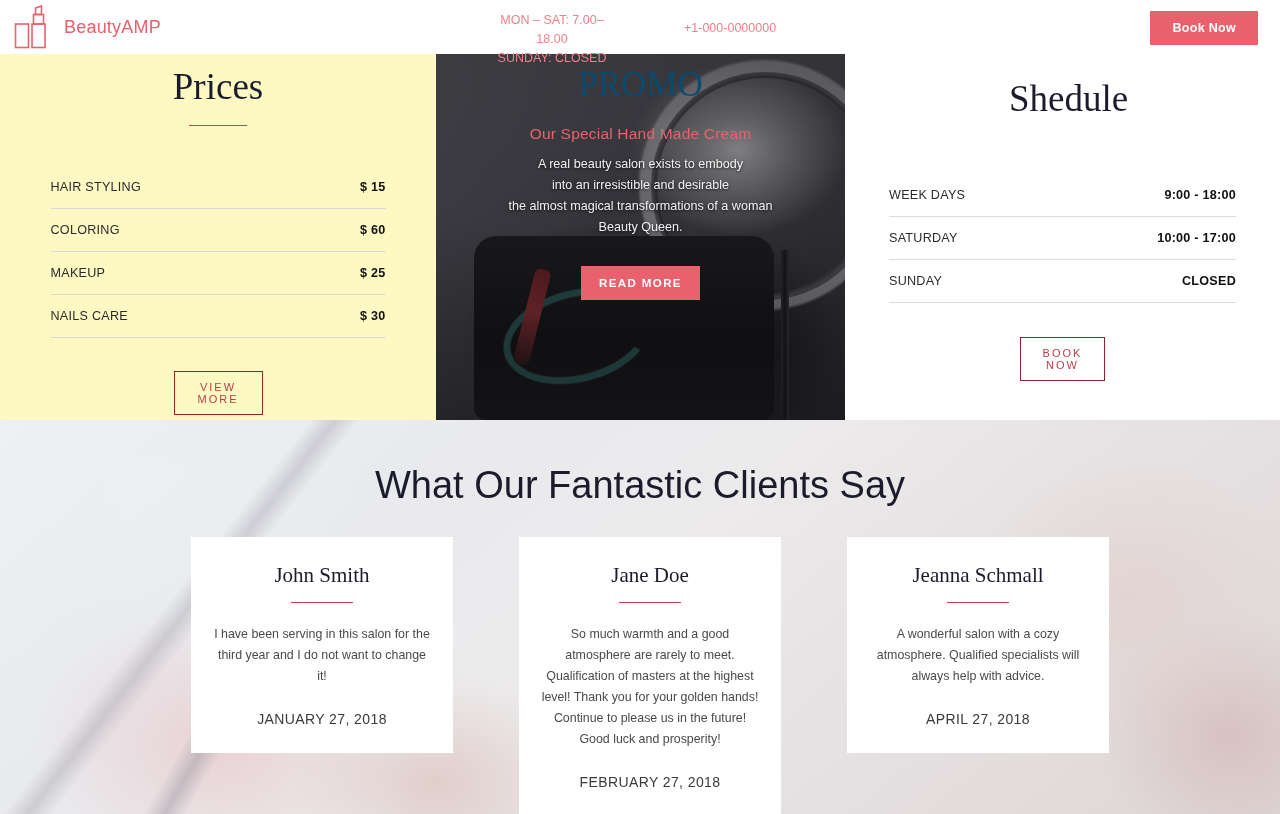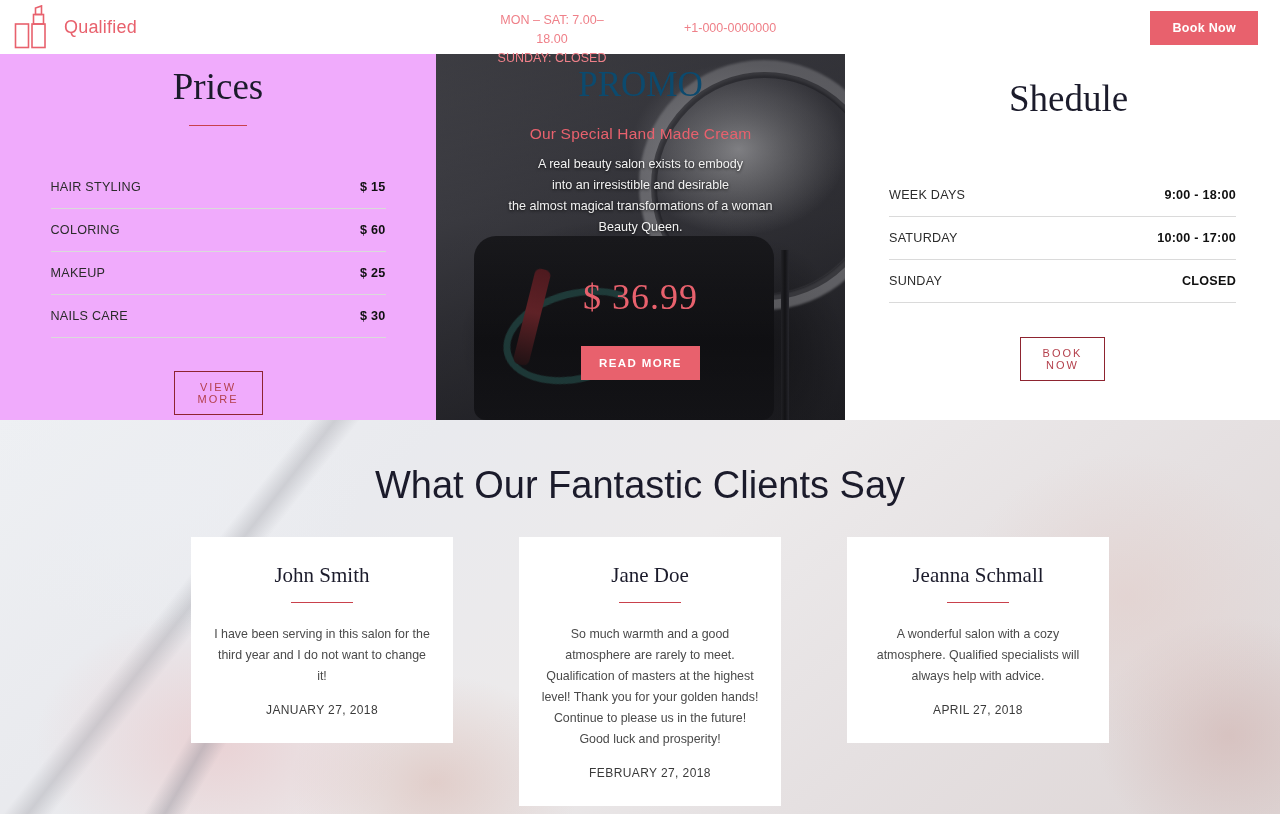--- a/index.html
+++ b/index.html
@@ -40,21 +40,21 @@
     background:#e8616d; color:#ffffff;
     border:none; font-size:12.5px; font-weight:bold;
     padding:10px 22px; cursor:pointer; letter-spacing:.3px;
     font-family:"Liberation Sans", sans-serif;
   }
 
   
   .band { position:absolute; top:54px; left:0; width:1280px; height:366px; }
 
   .col { position:absolute; top:0; }
-  .col-prices   { left:0;   width:436px; height:366px; background:#f0abfc; }
+  .col-prices   { left:0;   width:436px; height:366px; background:#fef9c3; }
   .col-promo    { left:436px; width:409px; height:366px; overflow:hidden; }
   .col-schedule { left:845px; width:435px; height:366px; background:#fff; }
 
   .sec-title {
     font-family:"Liberation Serif", serif;
     font-weight:normal; text-align:center; color:#1b1b2b;
   }
   .title-prices   { font-size:37px; margin-top:-46px; padding-top:60px; line-height:1; }
   .divider-red {
     width:58px; height:0; border-top:1.5px solid #c9414c;
@@ -192,37 +192,37 @@
     color:#1b1b2b; font-weight:normal;
   }
   .card-divider {
     width:62px; height:0; border-top:1.5px solid #c9414c;
     margin:14px auto 0;
   }
   .card-text {
     font-size:12.4px; line-height:21px; color:#4a4a4a; margin-top:21px;
   }
   .card-date {
-    font-size:12px; color:#3a3a3a; margin-top:16px; letter-spacing:.4px;
+    font-size:14px; color:#3a3a3a; margin-top:24px; letter-spacing:.4px;
   }
 </style>
 </head>
 <body>
 
 <div class="page">
 
   <div class="header">
     <div class="brand">
       <svg class="brand-logo" viewBox="0 0 38 44">
         <rect x="1.5" y="19" width="13" height="23.5" fill="none" stroke="#e8616d" stroke-width="1.6"></rect>
         <rect x="18" y="19" width="13" height="23.5" fill="none" stroke="#e8616d" stroke-width="1.6"></rect>
         <rect x="19.5" y="9.5" width="10" height="9.5" fill="none" stroke="#e8616d" stroke-width="1.6"></rect>
         <path d="M21.5 9.5 L21.5 3 L27.5 0.9 L27.5 9.5 Z" fill="none" stroke="#e8616d" stroke-width="1.6"></path>
       </svg>
-      <span class="brand-name">Qualified</span>
+      <span class="brand-name">BeautyAMP</span>
     </div>
     <div class="hours">
       <div>MON – SAT: 7.00–18.00</div>
       <div>SUNDAY: CLOSED</div>
     </div>
     <div class="phone">+1-000-0000000</div>
     <button class="book-now-top">Book Now</button>
   </div>
 
   <div class="band">
@@ -264,21 +264,20 @@
       </div>
       <div class="promo-content">
         <h2 class="promo-title">PROMO</h2>
         <div class="promo-sub">Our Special Hand Made Cream</div>
         <div class="promo-text">
           <div>A real beauty salon exists to embody</div>
           <div>into an irresistible and desirable</div>
           <div>the almost magical transformations of a woman</div>
           <div>Beauty Queen.</div>
         </div>
-        <div class="promo-price">$ 36.99</div>
         <button class="promo-btn">READ MORE</button>
       </div>
     </div>
 
     <div class="col col-schedule">
       <h2 class="sec-title title-schedule">Shedule</h2>
       <div class="rows rows-schedule">
         <div class="row">
           <span class="row-label">WEEK DAYS</span>
           <span class="row-value">9:00 - 18:00</span>

